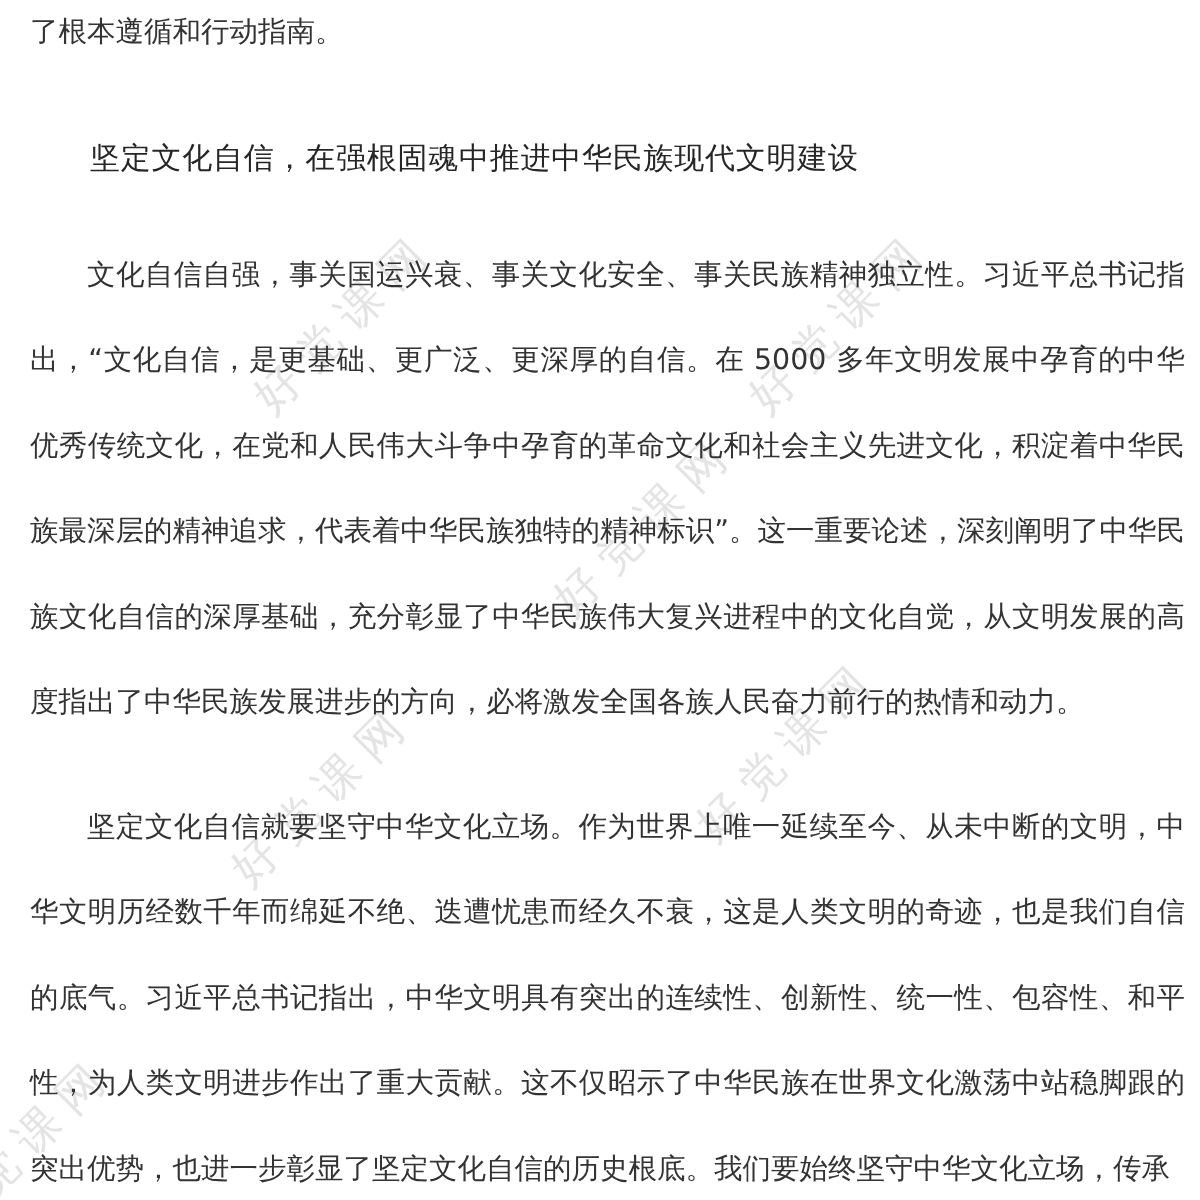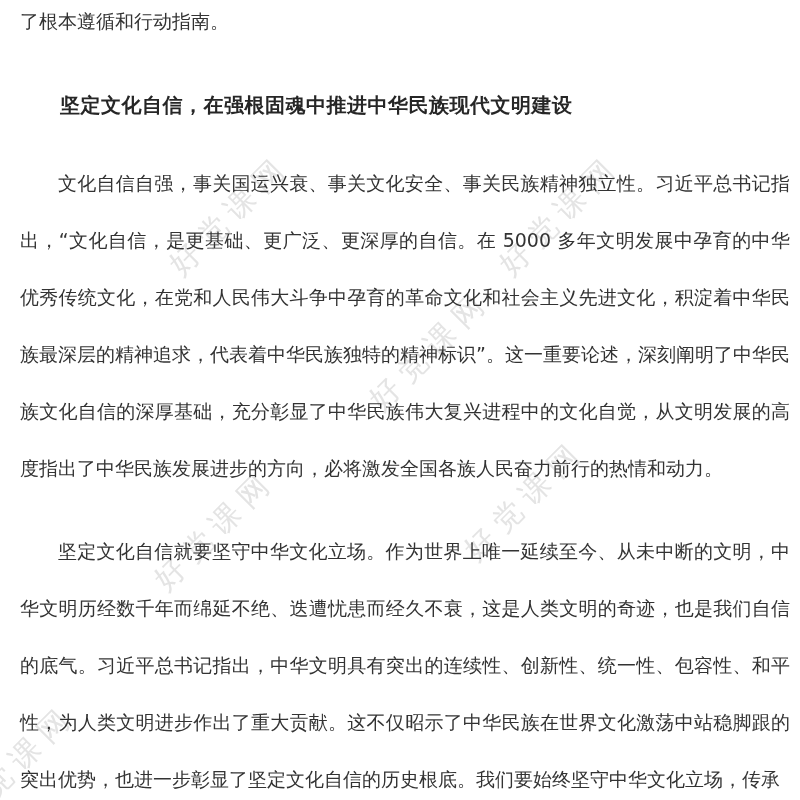--- a/index.html
+++ b/index.html
@@ -40,21 +40,21 @@
   }
   .cont-line {
     margin: 0;
     font-size: 19px;
     line-height: 57px;
     text-align: justify;
   }
   .heading {
     margin: 27px 0 0 0;
     font-size: 20px;
-    font-weight: 700;
+    font-weight: 400;
     color: #262626;
     line-height: 57px;
     text-indent: 2em;
     letter-spacing: 0.5px;
   }
   .body-para {
     margin: 21px 0 0 0;
     font-size: 19px;
     line-height: 57px;
     text-align: justify;

